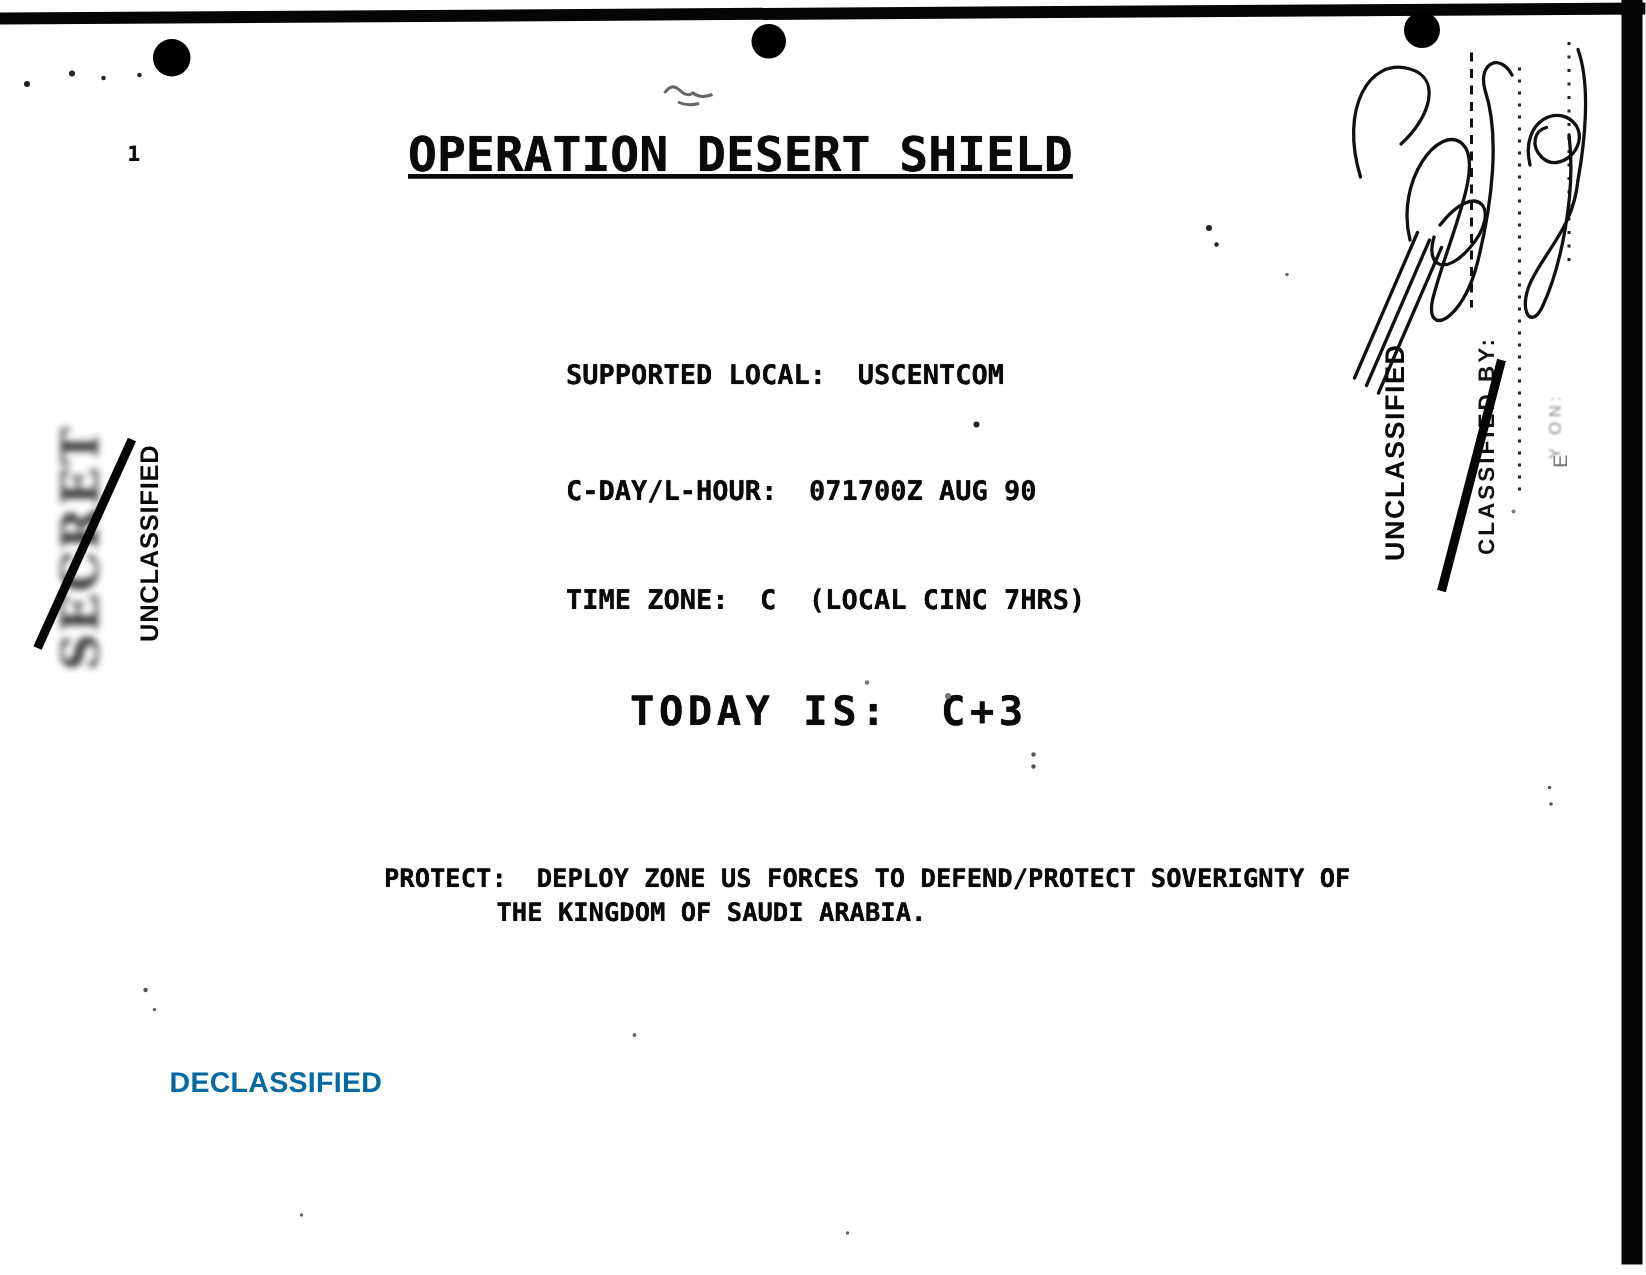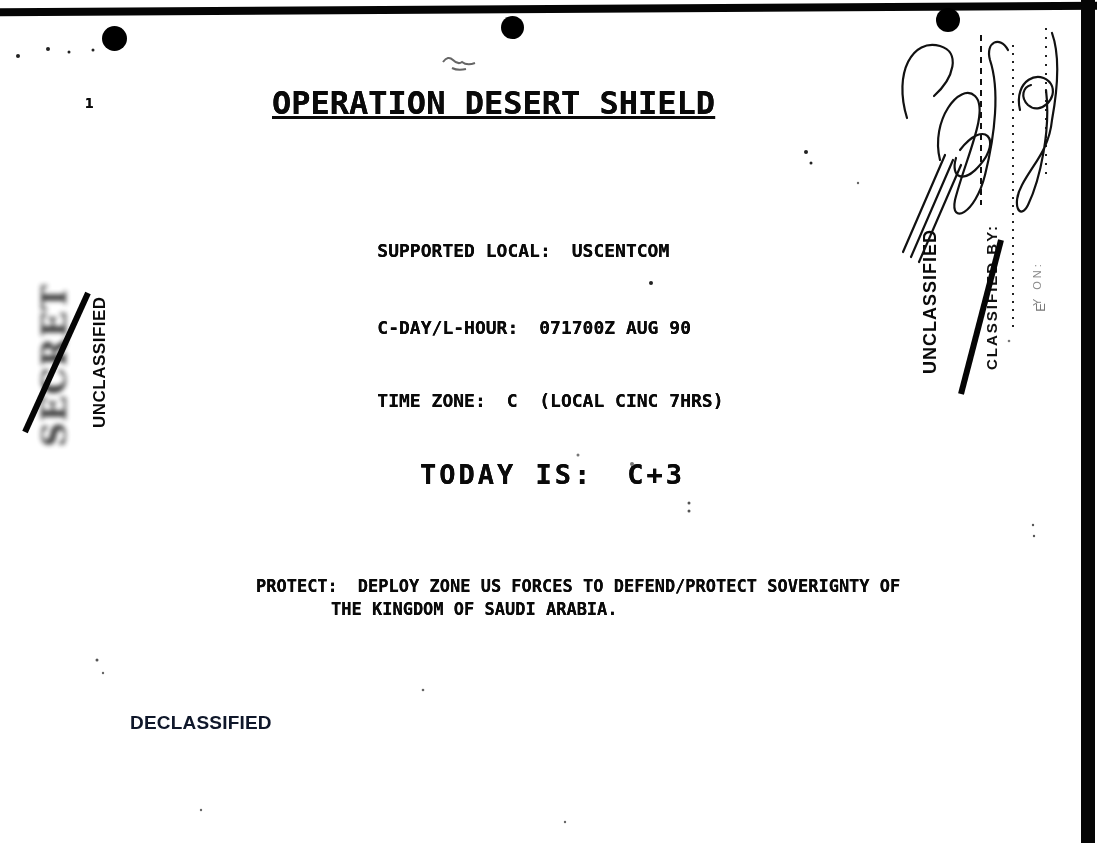--- a/index.html
+++ b/index.html
@@ -22,21 +22,21 @@
   .f2{left:334px;top:296px;font-size:18px;text-align:right;}
   .f3{left:334px;top:369px;font-size:18px;}
   .today{left:343px;top:428px;font-size:27px;letter-spacing:3px;}
   .m1{left:215px;top:556px;font-size:17px;}
   .m2{left:299px;top:599px;font-size:17px;margin-left:32px;}
   .fv{margin-left:21px;}
   .todayv{margin-left:34px;}
   .mtext{margin-left:20px;}
   .pagenum{left:85px;top:95px;font-size:14px;}
   
-  .declass{position:absolute;left:130px;top:713px;font-family:"Liberation Sans",sans-serif;font-weight:bold;font-size:19px;line-height:19.5px;color:#0f172a;letter-spacing:0.2px;}
+  .declass{position:absolute;left:113px;top:713px;font-family:"Liberation Sans",sans-serif;font-weight:bold;font-size:19px;line-height:19.5px;color:#0369a1;letter-spacing:0.2px;}
   
   .rot{position:absolute;transform:rotate(-90deg);transform-origin:0 0;white-space:pre;}
   .unclass-left{left:90px;top:428px;width:150px;font-weight:bold;font-size:17px;letter-spacing:.5px;color:#0a0a0a;}
   .unclass-right{left:920px;top:374px;width:164px;font-weight:bold;font-size:18px;letter-spacing:1px;color:#0a0a0a;}
   .classby{left:983px;top:370px;width:162px;font-weight:bold;font-size:15px;letter-spacing:2px;color:#111;}
   .smudge-left{left:34px;top:447px;width:158px;font-family:"DejaVu Serif",serif;font-weight:bold;font-size:34px;letter-spacing:1px;color:#1a1a1a;filter:blur(2.5px);opacity:.85;}
   .smudge-right{left:952px;top:374px;width:118px;font-family:"DejaVu Serif",serif;font-weight:bold;font-size:20px;color:#333;filter:blur(3px);opacity:.8;}
   .declassify-frag{left:1031px;top:306px;width:112px;font-size:11px;letter-spacing:3px;color:#888;filter:blur(.6px);}
   .faint-e{position:absolute;left:1036px;top:300px;font-size:13px;color:#777;transform:rotate(-90deg);}
   .overlay{position:absolute;left:0;top:0;pointer-events:none;}

